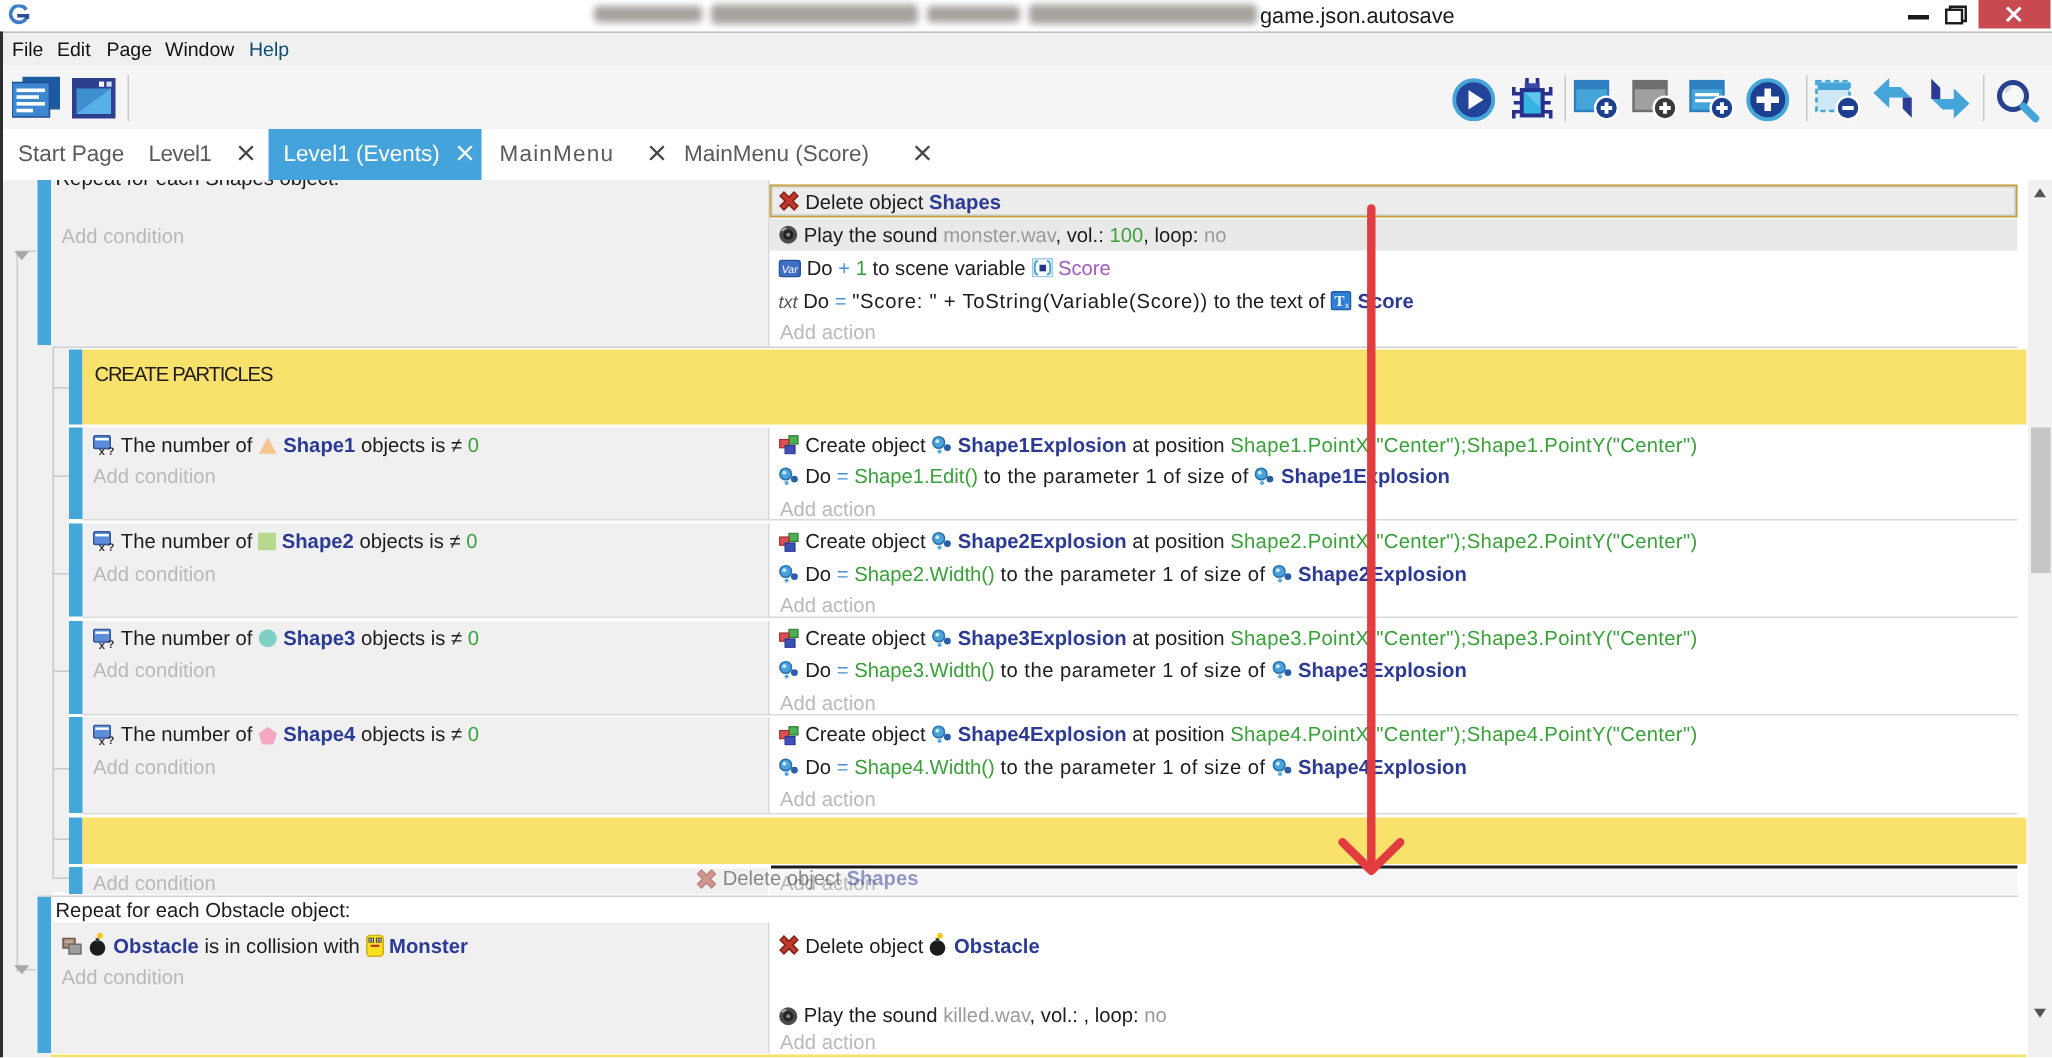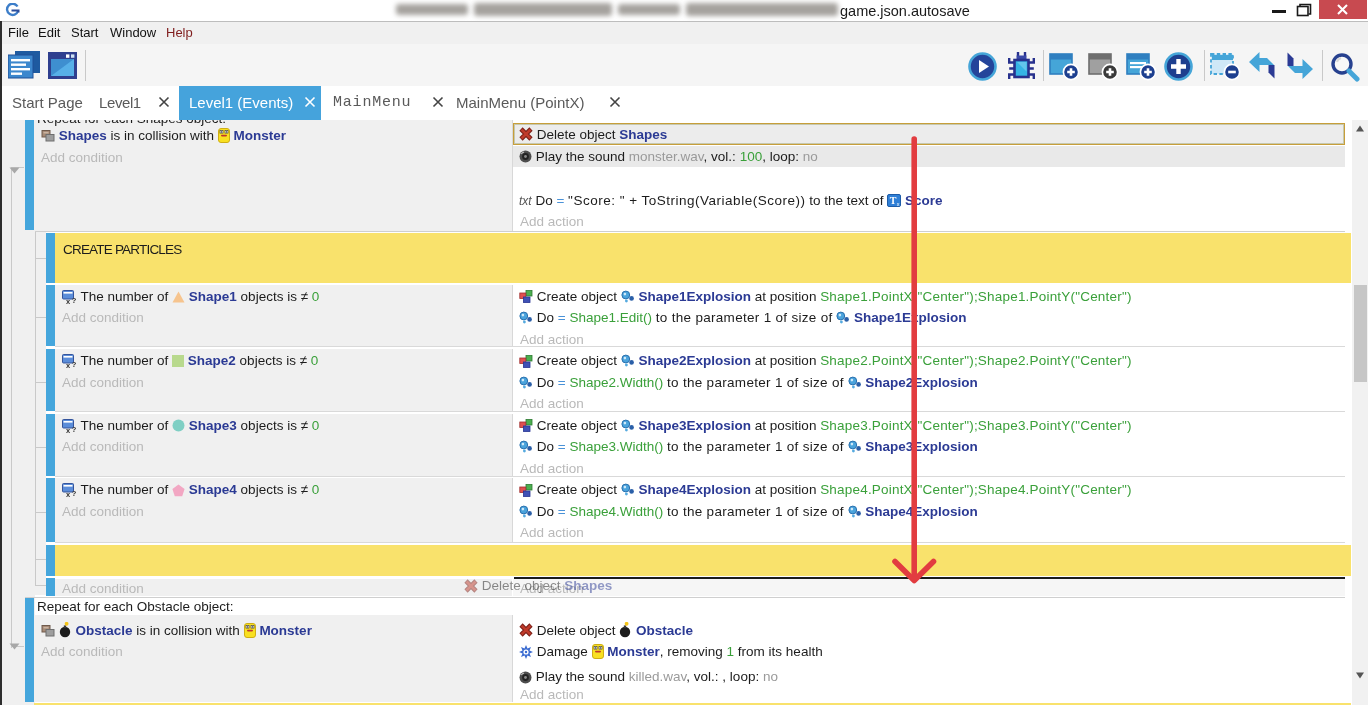--- a/index.html
+++ b/index.html
@@ -34,23 +34,23 @@
 <path d="M4 3.5 V1.5 H14.5 V11 H12.5" fill="none" stroke="#1a1a1a" stroke-width="1.6"></path>
 <rect x="1.5" y="3.5" width="10.5" height="9" fill="none" stroke="#1a1a1a" stroke-width="1.6"></rect>
 </svg>
 <div class="abs" style="left:1319px;top:0;width:48px;height:19px;background:#c84a50;"></div>
 <svg class="abs" style="left:1337px;top:4px" width="11" height="11" viewBox="0 0 11 11">
 <path d="M1 1 L10 10 M10 1 L1 10" stroke="#fff" stroke-width="2.1"></path>
 </svg>
 <div class="abs" style="left:0;top:21px;width:1368px;height:23px;background:#f0f0f0;border-top:1px solid #bdbdbd;"></div>
 <div class="abs nw" style="left:8px;top:25px;font-size:13px;color:#111;">File</div>
 <div class="abs nw" style="left:38px;top:25px;font-size:13px;color:#111;">Edit</div>
-<div class="abs nw" style="left:71px;top:25px;font-size:13px;color:#111;">Start</div>
+<div class="abs nw" style="left:71px;top:25px;font-size:13px;color:#111;">Page</div>
 <div class="abs nw" style="left:110px;top:25px;font-size:13px;color:#111;">Window</div>
-<div class="abs nw" style="left:166px;top:25px;font-size:13px;color:#7f1d1d;">Help</div>
+<div class="abs nw" style="left:166px;top:25px;font-size:13px;color:#0c4a6e;">Help</div>
 <div class="abs" style="left:0;top:44px;width:1368px;height:42px;background:#f5f5f5;"></div>
 <svg class="abs" style="left:8px;top:51px" width="33" height="29" viewBox="0 0 33 29">
 <rect x="7" y="0" width="25" height="22" fill="#1e5aa0"></rect>
 <rect x="0" y="4" width="25" height="23" fill="#3c87cd" stroke="#1e4f96" stroke-width="1"></rect>
 <rect x="3" y="8" width="19" height="2.4" fill="#fff"></rect>
 <rect x="3" y="12.5" width="15" height="2.4" fill="#fff"></rect>
 <rect x="3" y="17" width="19" height="2.4" fill="#fff"></rect>
 <rect x="3" y="21.5" width="11" height="2.4" fill="#fff"></rect>
 </svg>
 <svg class="abs" style="left:47px;top:51px" width="31" height="29" viewBox="0 0 31 29">
@@ -127,25 +127,25 @@
 <div class="abs" style="left:179px;top:86px;width:142px;height:34px;background:#45a3dc;"></div>
 <div class="abs nw tabtxt" style="left:12px;top:94px;">Start Page</div>
 <div class="abs nw tabtxt" style="left:99px;top:94px;letter-spacing:-0.4px;">Level1</div>
 <svg class="abs" style="left:158px;top:96px" width="12" height="12" viewBox="0 0 12 12">
     <path d="M1.5 1.5 L10.5 10.5 M10.5 1.5 L1.5 10.5" stroke="#444" stroke-width="1.6"></path>
   </svg>
 <div class="abs nw" style="left:189px;top:94px;font-size:15px;color:#fff;text-align:center;">Level1 (Events)</div>
 <svg class="abs" style="left:304px;top:96px" width="12" height="12" viewBox="0 0 12 12">
     <path d="M1.5 1.5 L10.5 10.5 M10.5 1.5 L1.5 10.5" stroke="#fff" stroke-width="1.6"></path>
   </svg>
-<div class="abs nw tabtxt" style="left:333px;top:94px;letter-spacing:0.8px;font-family:Liberation Mono, monospace;">MainMenu</div>
+<div class="abs nw tabtxt" style="left:333px;top:94px;letter-spacing:0.8px;">MainMenu</div>
 <svg class="abs" style="left:432px;top:96px" width="12" height="12" viewBox="0 0 12 12">
     <path d="M1.5 1.5 L10.5 10.5 M10.5 1.5 L1.5 10.5" stroke="#444" stroke-width="1.6"></path>
   </svg>
-<div class="abs nw tabtxt" style="left:456px;top:94px;">MainMenu (PointX)</div>
+<div class="abs nw tabtxt" style="left:456px;top:94px;">MainMenu (Score)</div>
 <svg class="abs" style="left:609px;top:96px" width="12" height="12" viewBox="0 0 12 12">
     <path d="M1.5 1.5 L10.5 10.5 M10.5 1.5 L1.5 10.5" stroke="#444" stroke-width="1.6"></path>
   </svg>
 <div class="abs" style="left:0;top:21px;width:2px;height:684px;background:#2e2e2e;z-index:9;"></div>
 <div id="ev" class="abs" style="left:0;top:120px;width:1368px;height:585px;background:#fff;overflow:hidden;">
 <div class="abs" style="left:2px;top:0px;width:33px;height:585px;background:#f0f0f0;"></div>
 <div class="abs" style="left:33.5px;top:111px;width:12.5px;height:364px;background:#f0f0f0;"></div>
 <div class="abs" style="left:11px;top:48px;width:1px;height:480px;background:#c9c9c9;"></div>
 <div class="abs" style="left:11px;top:47px;width:13px;height:1px;background:#c9c9c9;"></div>
 <div class="abs" style="left:11px;top:526px;width:13px;height:1px;background:#c9c9c9;"></div>
@@ -161,45 +161,42 @@
 <div class="abs" style="left:35px;top:262px;width:11px;height:1px;background:#c9c9c9;"></div>
 <div class="abs" style="left:35px;top:327px;width:11px;height:1px;background:#c9c9c9;"></div>
 <div class="abs" style="left:35px;top:392px;width:11px;height:1px;background:#c9c9c9;"></div>
 <div class="abs" style="left:35px;top:439px;width:11px;height:1px;background:#c9c9c9;"></div>
 <div class="abs" style="left:35px;top:465px;width:11px;height:1px;background:#c9c9c9;"></div>
 <div class="abs" style="left:33.5px;top:0px;width:478.5px;height:111px;background:#f0f0f0;"></div>
 <div class="abs" style="left:24.5px;top:0px;width:9px;height:110px;background:#45a6dc;"></div>
 <div class="abs" style="left:512px;top:0px;width:1px;height:111px;background:#d8d8d8;"></div>
 <div class="abs" style="left:35px;top:111px;width:1310px;height:1px;background:#cfcfcf;"></div>
 <div class="abs ev" style="left:37px;top:-12px;">Repeat for each Shapes object:</div>
-<div class="abs ev" style="left:41px;top:5px;"><svg class="ic" width="14" height="12" viewBox="0 0 14 12">
-        <rect x="1" y="0.5" width="8" height="6.5" fill="#a78a76" stroke="#6f5a4c"></rect>
-        <rect x="5" y="4.5" width="8" height="6.5" fill="#9e9e9e" stroke="#6e6e6e"></rect>
-        <rect x="2.5" y="2" width="5" height="1.4" fill="#c9b4a2"></rect>
-      </svg> <b class="obj">Shapes</b> is in collision with <svg class="ic" width="12" height="15" viewBox="0 0 12 15" style="vertical-align:-3px">
-        <rect x="0.5" y="0.5" width="11" height="14" rx="2.5" fill="#f9e021" stroke="#cfae14"></rect>
-        <rect x="2" y="2.5" width="3" height="2.6" fill="#fff" stroke="#444" stroke-width="0.7"></rect>
-        <rect x="7" y="2.5" width="3" height="2.6" fill="#fff" stroke="#444" stroke-width="0.7"></rect>
-        <circle cx="3.5" cy="3.9" r="0.7" fill="#222"></circle>
-        <circle cx="8.5" cy="3.9" r="0.7" fill="#222"></circle>
-        <rect x="3" y="6.8" width="6" height="1.6" rx="0.8" fill="#c03a2b"></rect>
-      </svg> <b class="obj">Monster</b></div>
 <div class="abs ev add" style="left:41px;top:26.5px;">Add condition</div>
 <div class="abs" style="left:513px;top:25.5px;width:832px;height:21px;background:#e9e9e9;"></div>
 <div class="abs" style="left:513px;top:3px;width:832px;height:22px;background:#ececec;border:1px solid #c79e3a;box-shadow:inset 0 0 0 1px rgba(130,135,60,0.35);"></div>
 <div class="abs ev" style="left:519px;top:3.5px;"><svg class="ic" width="14" height="14" viewBox="0 0 14 14" style="vertical-align:-2.5px">
         <path d="M2 2 L12 12 M12 2 L2 12" stroke="#7e221a" stroke-width="4.6"></path>
         <path d="M2.6 2.6 L11.4 11.4 M11.4 2.6 L2.6 11.4" stroke="#bf3a2a" stroke-width="2.5"></path>
       </svg> Delete object <b class="obj">Shapes</b></div>
 <div class="abs ev" style="left:519px;top:25.5px;"><svg class="ic" width="13" height="13" viewBox="0 0 13 13" style="vertical-align:-2.5px">
         <circle cx="6.5" cy="6.5" r="6" fill="#4c4c4c"></circle>
         <circle cx="6.5" cy="6.5" r="3.4" fill="#222"></circle>
         <circle cx="6.5" cy="6.5" r="1.4" fill="#8a8a8a"></circle>
         <path d="M2.2 4 A5 5 0 0 1 5 2.2" stroke="#bbb" stroke-width="1.2" fill="none"></path>
       </svg> Play the sound <span class="gry">monster.wav</span>, vol.: <span class="grn">100</span>, loop: <span class="gry">no</span></div>
+<div class="abs ev" style="left:519px;top:47.5px;"><svg class="ic" width="15" height="12" viewBox="0 0 15 12" style="vertical-align:-2px">
+        <rect x="0.5" y="0.5" width="14" height="11" rx="2" fill="#3f6fc4" stroke="#2a4f97"></rect>
+        <text x="7.5" y="8.8" font-size="7" fill="#fff" text-anchor="middle" font-family="Liberation Sans" font-style="italic">Var</text>
+      </svg> Do <span class="op">+</span> <span class="grn">1</span> to scene variable <svg class="ic" width="14" height="13" viewBox="0 0 14 13" style="vertical-align:-2.5px">
+        <rect x="0.5" y="0.5" width="13" height="12" fill="#fff" stroke="#9ec9e8"></rect>
+        <path d="M4 2 Q2 2 2 4.5 Q2 6.5 1.2 6.5 Q2 6.5 2 8.5 Q2 11 4 11" fill="none" stroke="#45a5d8" stroke-width="1.3"></path>
+        <path d="M10 2 Q12 2 12 4.5 Q12 6.5 12.8 6.5 Q12 6.5 12 8.5 Q12 11 10 11" fill="none" stroke="#45a5d8" stroke-width="1.3"></path>
+        <rect x="5" y="4.5" width="4.4" height="4.4" fill="#27357e"></rect>
+      </svg> <span class="pur">Score</span></div>
 <div class="abs ev" style="left:519px;top:69.5px;"><span style="font-style:italic;color:#555;font-size:12px;">txt</span> Do <span class="op">=</span> <span style="letter-spacing:0.5px;">"Score: " + ToString(Variable(Score))</span> to the text of <svg class="ic" width="14" height="13" viewBox="0 0 14 13" style="vertical-align:-2.5px">
         <rect x="0.5" y="0.5" width="13" height="12" rx="1.5" fill="#2f7fd6" stroke="#1d5ca8"></rect>
         <text x="6" y="10" font-size="10" font-weight="bold" fill="#fff" text-anchor="middle" font-family="Liberation Serif">T</text>
         <text x="11" y="11.5" font-size="5.5" fill="#fff" text-anchor="middle" font-family="Liberation Sans">x</text>
       </svg> <b class="obj">Score</b></div>
 <div class="abs ev add" style="left:520px;top:91px;">Add action</div>
 <div class="abs" style="left:46px;top:112.5px;width:9px;height:50.5px;background:#45a6dc;"></div>
 <div class="abs" style="left:55.3px;top:112.5px;width:1295.7px;height:50.5px;background:#f9e26c;"></div>
 <div class="abs ev" style="left:63px;top:119px;letter-spacing:-0.8px;">CREATE PARTICLES</div>
 <div class="abs" style="left:55px;top:164.5px;width:457px;height:61.89999999999998px;background:#f0f0f0;"></div>
@@ -377,32 +374,20 @@
 <div class="abs ev" style="left:37px;top:475.5px;">Repeat for each Obstacle object:</div>
 <div class="abs ev add" style="left:41px;top:521px;">Add condition</div>
 <div class="abs ev" style="left:519px;top:499.5px;"><svg class="ic" width="14" height="14" viewBox="0 0 14 14" style="vertical-align:-2.5px">
         <path d="M2 2 L12 12 M12 2 L2 12" stroke="#7e221a" stroke-width="4.6"></path>
         <path d="M2.6 2.6 L11.4 11.4 M11.4 2.6 L2.6 11.4" stroke="#bf3a2a" stroke-width="2.5"></path>
       </svg> Delete object <svg class="ic" width="13" height="16" viewBox="0 0 13 16" style="vertical-align:-3px">
         <circle cx="6" cy="10" r="5.2" fill="#1c1c1c"></circle>
         <rect x="4.8" y="3.4" width="2.4" height="2.6" fill="#3a3a3a"></rect>
         <circle cx="7.6" cy="1.8" r="1.9" fill="#f5c518"></circle>
       </svg> <b class="obj">Obstacle</b></div>
-<div class="abs ev" style="left:519px;top:521px;"><svg class="ic" width="14" height="14" viewBox="0 0 14 14" style="vertical-align:-3px">
-        <path d="M7 0 L8.5 3.5 L12 2 L10.5 5.5 L14 7 L10.5 8.5 L12 12 L8.5 10.5 L7 14 L5.5 10.5 L2 12 L3.5 8.5 L0 7 L3.5 5.5 L2 2 L5.5 3.5 Z" fill="#3b6cd1"></path>
-        <circle cx="7" cy="7" r="2.6" fill="#fff"></circle>
-        <circle cx="7" cy="7" r="1.2" fill="#3b6cd1"></circle>
-      </svg> Damage <svg class="ic" width="12" height="15" viewBox="0 0 12 15" style="vertical-align:-3px">
-        <rect x="0.5" y="0.5" width="11" height="14" rx="2.5" fill="#f9e021" stroke="#cfae14"></rect>
-        <rect x="2" y="2.5" width="3" height="2.6" fill="#fff" stroke="#444" stroke-width="0.7"></rect>
-        <rect x="7" y="2.5" width="3" height="2.6" fill="#fff" stroke="#444" stroke-width="0.7"></rect>
-        <circle cx="3.5" cy="3.9" r="0.7" fill="#222"></circle>
-        <circle cx="8.5" cy="3.9" r="0.7" fill="#222"></circle>
-        <rect x="3" y="6.8" width="6" height="1.6" rx="0.8" fill="#c03a2b"></rect>
-      </svg> <b class="obj">Monster</b>, removing <span class="grn">1</span> from its health</div>
 <div class="abs ev" style="left:519px;top:546px;"><svg class="ic" width="13" height="13" viewBox="0 0 13 13" style="vertical-align:-2.5px">
         <circle cx="6.5" cy="6.5" r="6" fill="#4c4c4c"></circle>
         <circle cx="6.5" cy="6.5" r="3.4" fill="#222"></circle>
         <circle cx="6.5" cy="6.5" r="1.4" fill="#8a8a8a"></circle>
         <path d="M2.2 4 A5 5 0 0 1 5 2.2" stroke="#bbb" stroke-width="1.2" fill="none"></path>
       </svg> Play the sound <span class="gry">killed.wav</span>, vol.: , loop: <span class="gry">no</span></div>
 <div class="abs ev add" style="left:520px;top:564px;">Add action</div>
 <div class="abs" style="left:34px;top:583.4px;width:1317px;height:1.6px;background:#f9e26c;"></div>
 <svg class="abs" style="left:880px;top:5px" width="70" height="462" viewBox="0 0 70 462">
 <path d="M34.2 14 L34.2 453" stroke="#e23c40" stroke-width="5.6" stroke-linecap="round"></path>

